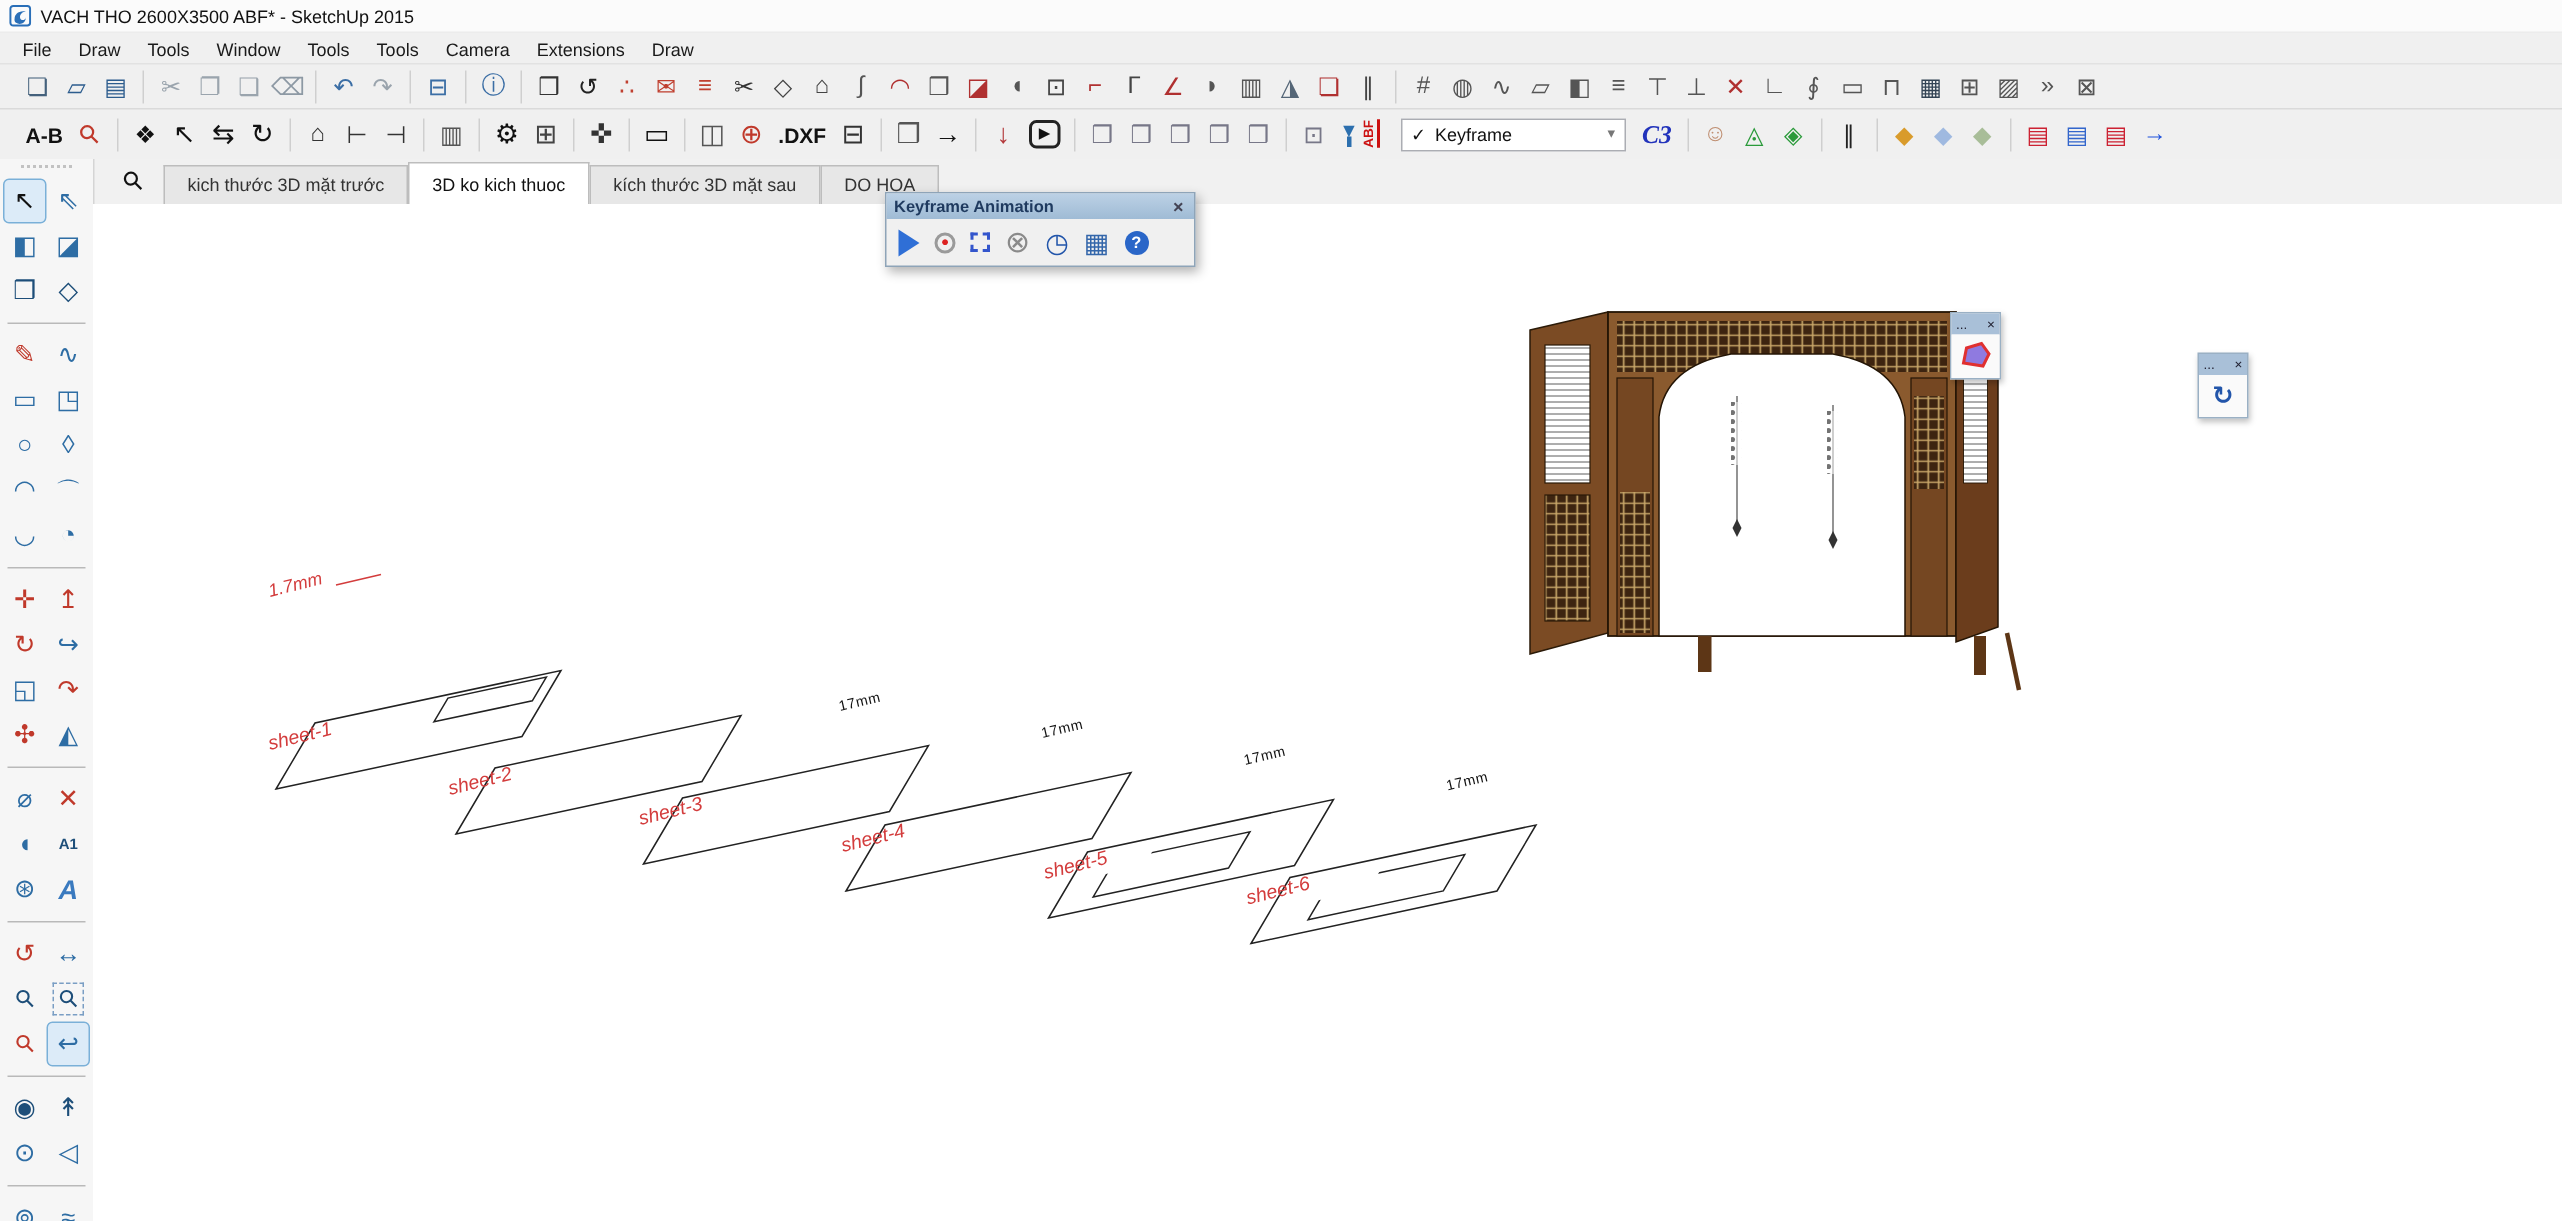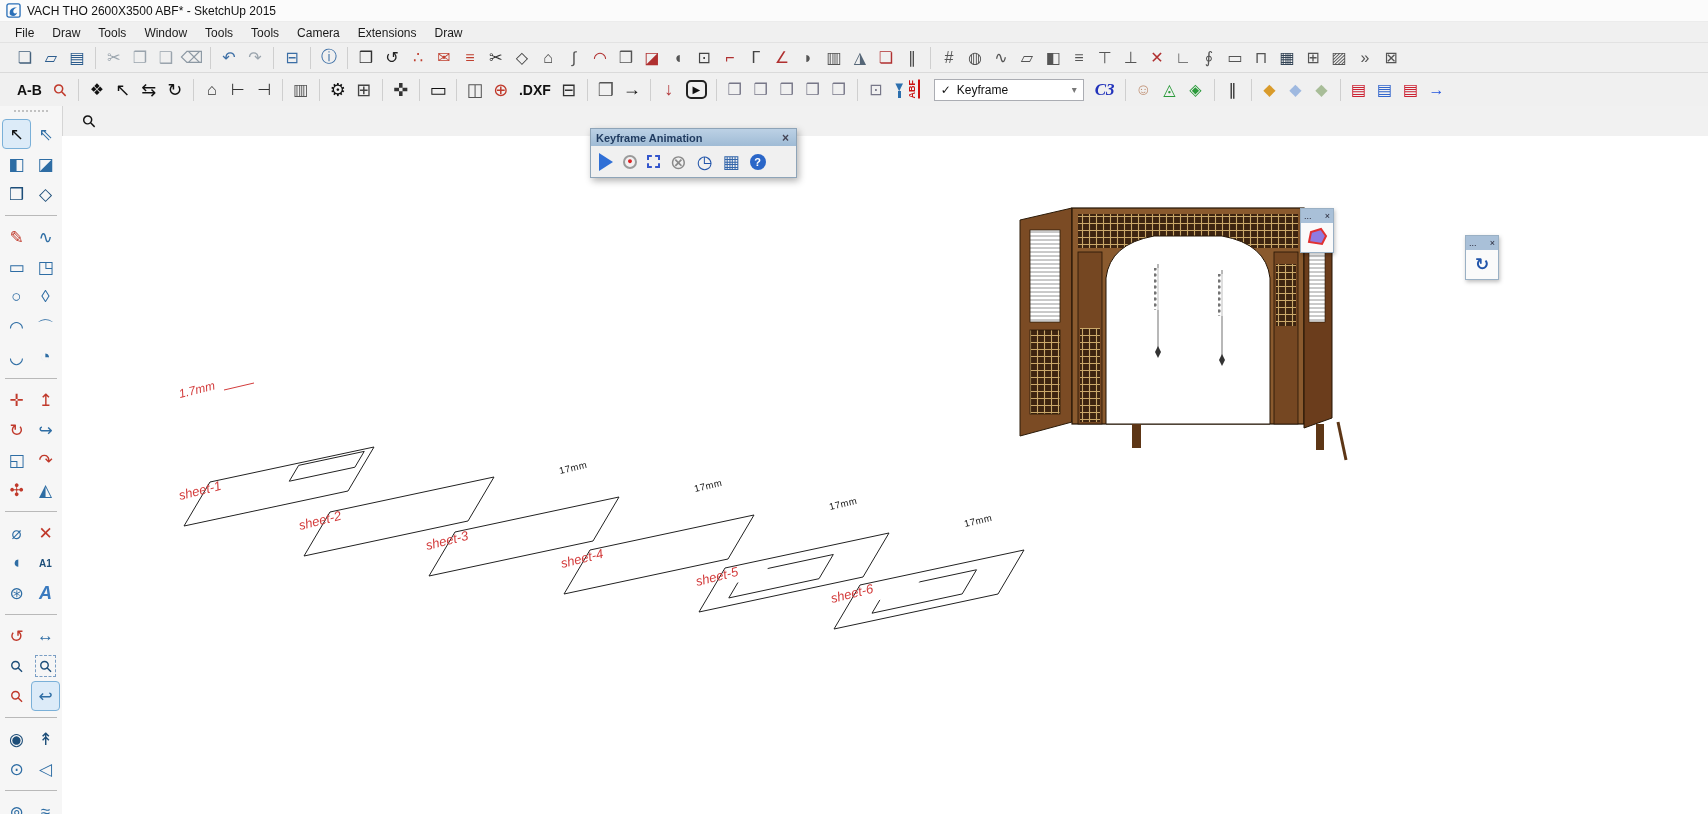--- a/index.html
+++ b/index.html
@@ -254,20 +254,26 @@
           <span>⚲</span>
         </span><span class="lt-icon active" style="color: rgb(46, 109, 164);">↩</span><span class="lt-sep"></span><span class="lt-icon" style="color: rgb(29, 78, 121);">◉</span><span class="lt-icon" style="color: rgb(29, 78, 121);">↟</span><span class="lt-icon" style="color: rgb(46, 109, 164);">⊙</span><span class="lt-icon" style="color: rgb(46, 109, 164);">◁</span><span class="lt-sep"></span><span class="lt-icon" style="color: rgb(46, 109, 164);">⊚</span><span class="lt-icon" style="color: rgb(46, 109, 164);">≈</span></div>
   </div>
 
   <div class="mr">
 
     <div class="tabsbar">
       <span class="tab-search">
         <span>⚲</span>
       </span>
+      <div style="display:flex;align-items:flex-end">
+          <span class="scene-tab">kich thước 3D mặt trước</span>
+          <span class="scene-tab active">3D ko kich thuoc</span>
+          <span class="scene-tab">kích thước 3D mặt sau</span>
+          <span class="scene-tab">DO HOA</span>
+        </div>
     </div>
 
     <svg class="canvas-svg" viewBox="0 0 1646 678" preserveAspectRatio="none">
       <defs>
         <pattern id="pDense" width="7" height="7" patternUnits="userSpaceOnUse">
           <rect width="7" height="7" fill="#fff"></rect>
           <path d="M0 3.5Q1.75 0 3.5 3.5T7 3.5" stroke="#000" fill="none" stroke-width="1.4"></path>
           <rect x="1" y="4.6" width="2.2" height="2.2" fill="#000"></rect>
           <rect x="4.4" y="0.8" width="1.8" height="1.8" fill="#000"></rect>
         </pattern>

